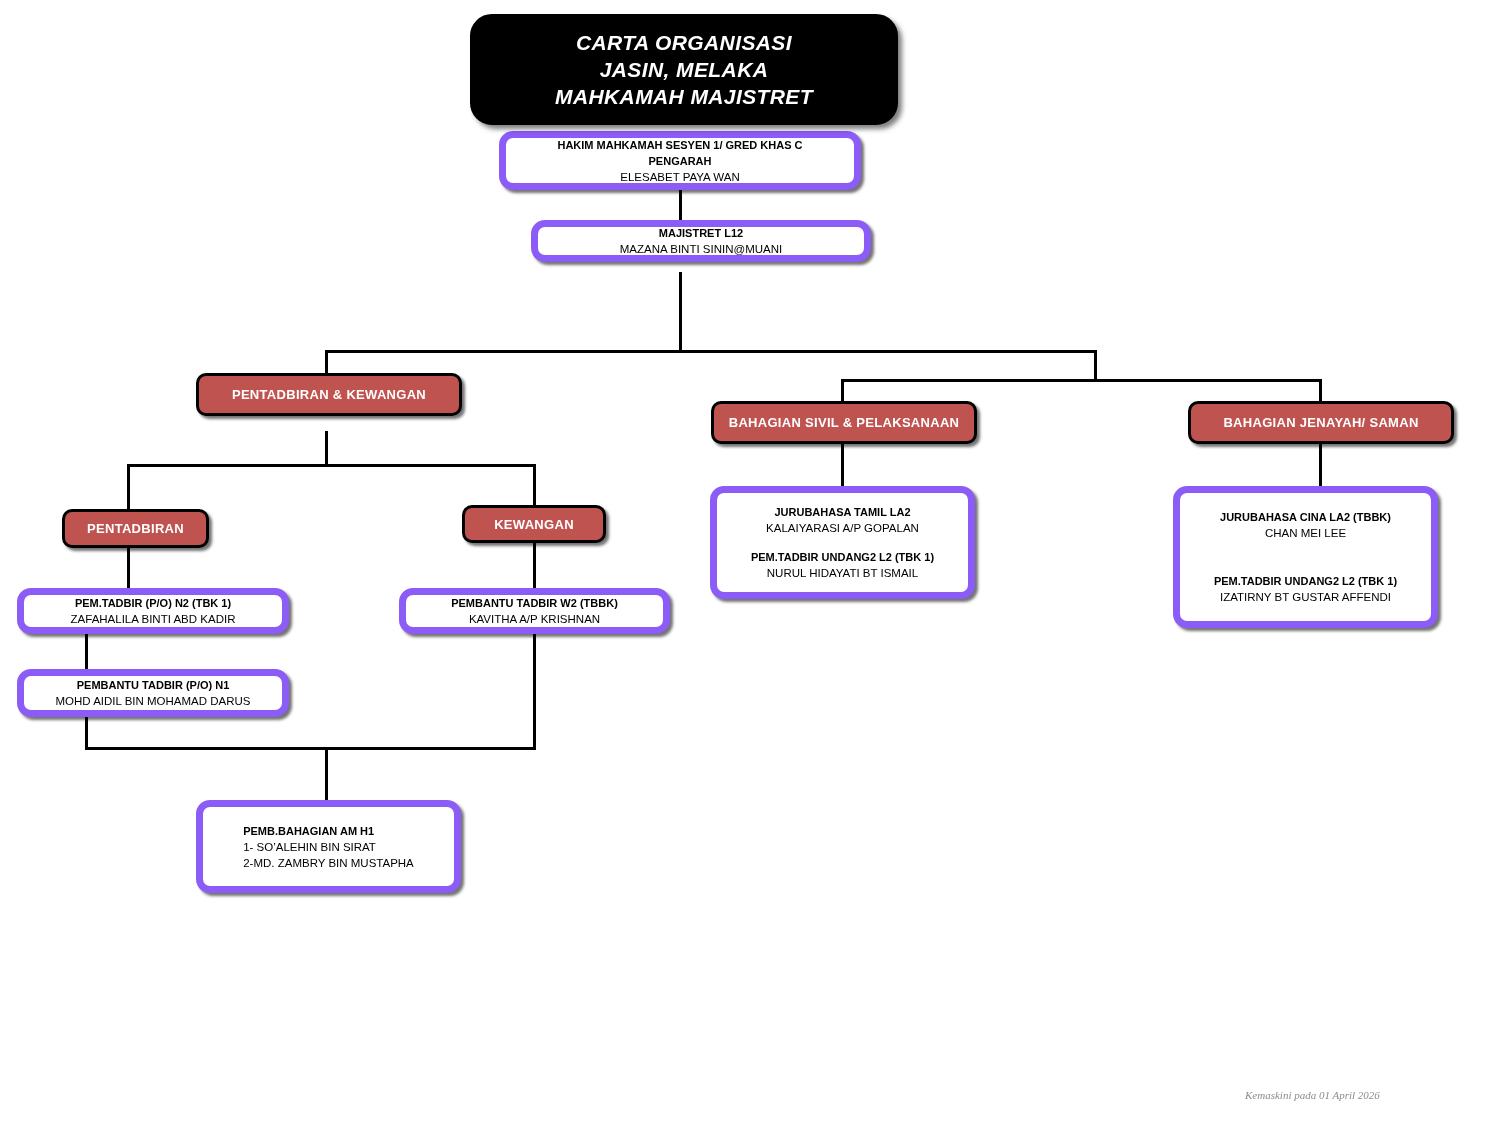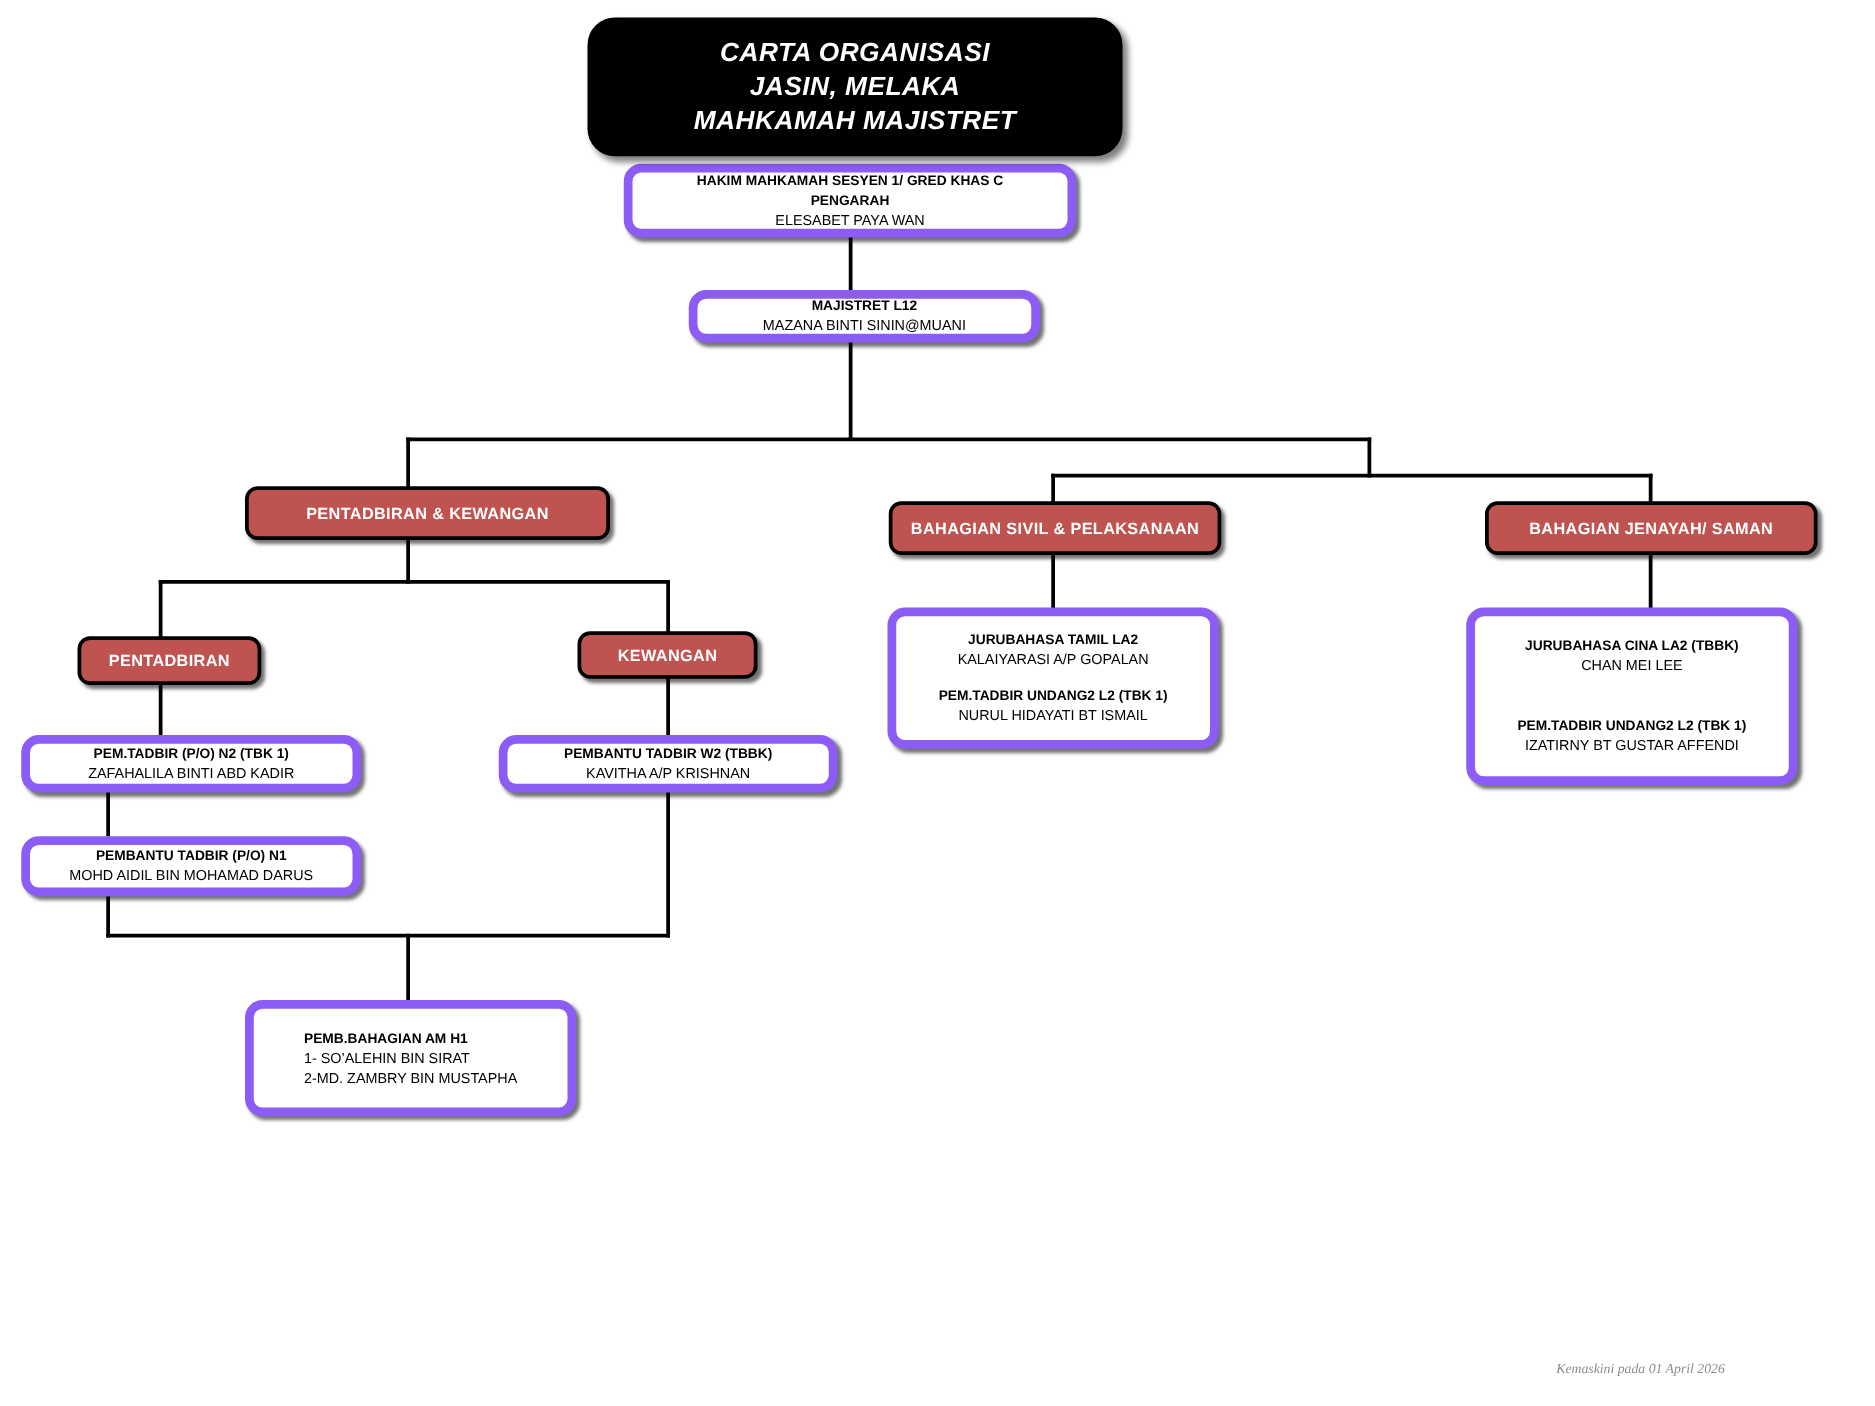--- a/index.html
+++ b/index.html
@@ -131,28 +131,28 @@
   <div class="ln lnv" style="left:1319px;top:440px;height:47px;"></div>
 
   <div class="node" style="left:499px;top:131px;width:362px;height:59px;">
     <div class="inner">
       <div class="l-head">HAKIM MAHKAMAH SESYEN 1/  GRED KHAS C</div>
       <div class="l-head">PENGARAH</div>
       <div class="l-name">ELESABET PAYA WAN</div>
     </div>
   </div>
 
-  <div class="node" style="left:531px;top:232px;width:281px;height:42px;margin-left:20px;">
+  <div class="node" style="left:531px;top:220px;width:340px;height:42px;">
     <div class="inner">
       <div class="l-head">MAJISTRET L12</div>
       <div class="l-name">MAZANA BINTI SININ@MUANI</div>
     </div>
   </div>
 
-  <div class="node dept" style="left:196px;top:389px;width:292px;height:43px;">
+  <div class="node dept" style="left:196px;top:373px;width:266px;height:43px;">
     <div class="inner">PENTADBIRAN &amp; KEWANGAN</div>
   </div>
 
   <div class="node dept" style="left:711px;top:401px;width:266px;height:43px;">
     <div class="inner">BAHAGIAN SIVIL &amp; PELAKSANAAN</div>
   </div>
 
   <div class="node dept" style="left:1188px;top:401px;width:266px;height:43px;">
     <div class="inner">BAHAGIAN JENAYAH/ SAMAN</div>
   </div>

